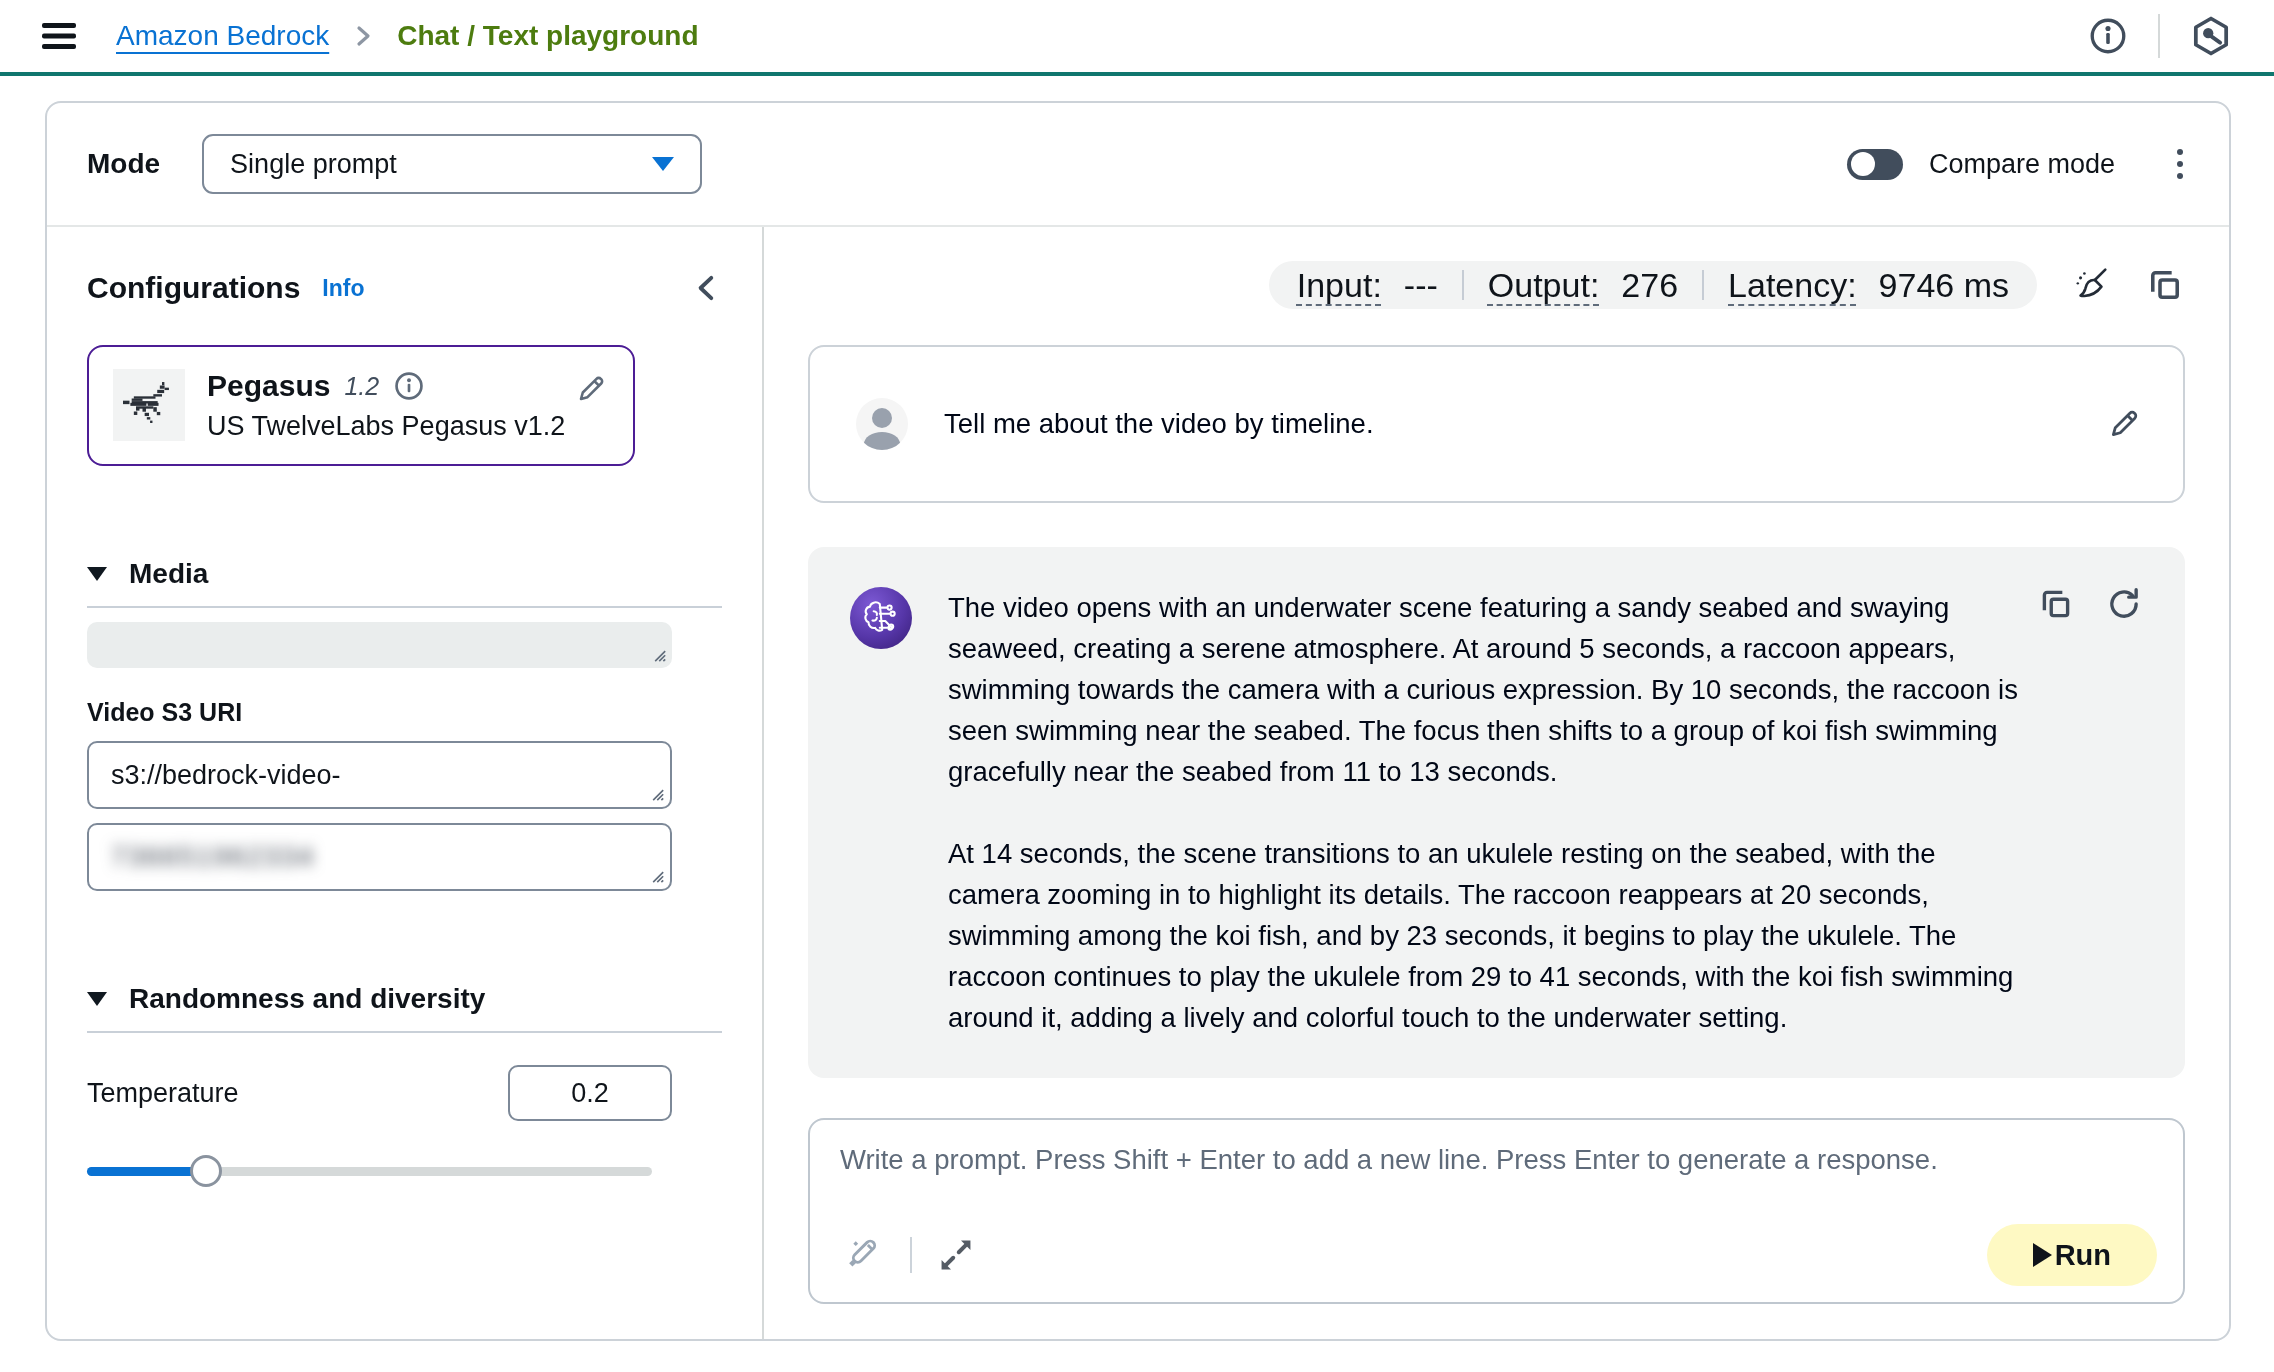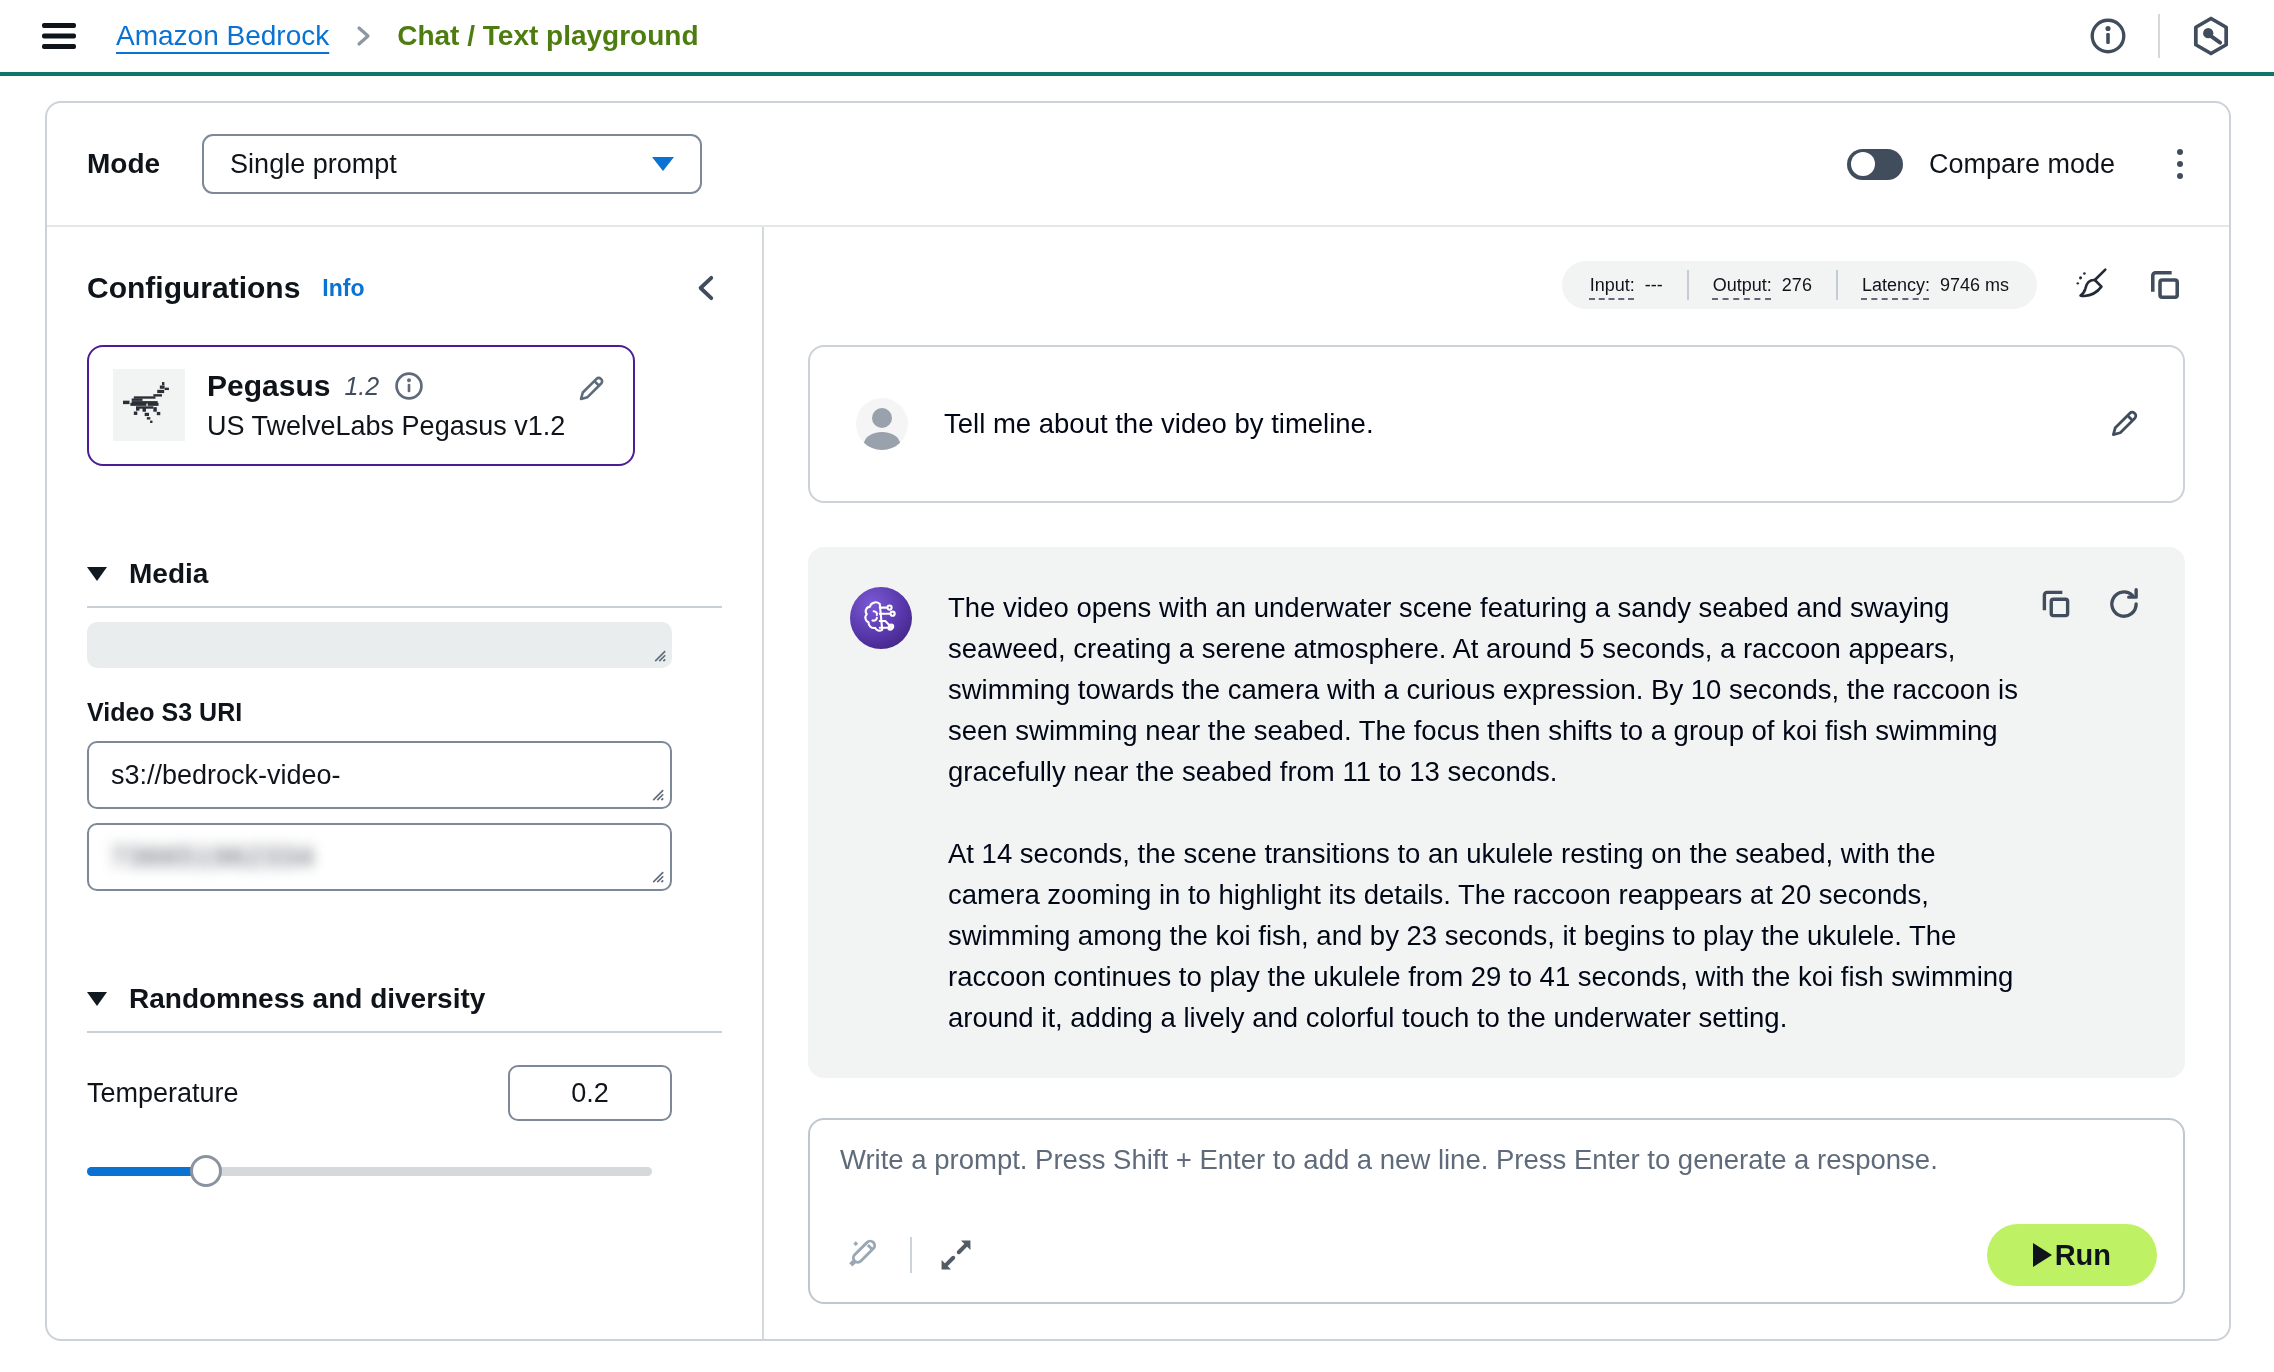--- a/index.html
+++ b/index.html
@@ -90,21 +90,21 @@
   .slider-track { position:absolute; top:12px; left:0; right:0; height:9px; border-radius:5px; background:#d5d9d9; }
   .slider-fill { position:absolute; top:12px; left:0; height:9px; border-radius:5px; background:#0972d3; }
   .slider-knob { position:absolute; top:0; width:32px; height:32px; border-radius:50%; background:#fff; border:3px solid #8a939f; }
 
   
   .chat-panel { flex:1; padding:34px 44px 0 44px; display:flex; flex-direction:column; }
   .metrics-row { display:flex; align-items:center; justify-content:flex-end; gap:32px; }
   .metrics-pill {
     background:#f2f3f3; border-radius:26px; height:48px; display:flex; align-items:center; padding:0 28px;
   }
-  .metric { font-size:18px; display:flex; gap:10px; white-space:nowrap; }
+  .metric { font-size:34px; display:flex; gap:22px; white-space:nowrap; }
   .metric .m-label { text-decoration:underline dashed #5f6b7a 2px; text-underline-offset:8px; cursor:help; }
   .metric-sep { width:2px; height:30px; background:#c6ccd4; margin:0 24px; }
   .icon-btn { display:flex; cursor:pointer; }
 
   .user-card {
     margin-top:36px; border:2px solid #ccd2d8; border-radius:16px; height:158px;
     display:flex; align-items:center; padding:0 46px; position:relative; background:#fff;
   }
   .user-avatar {
     width:52px; height:52px; border-radius:50%; background:#f5f5f5; position:relative; overflow:hidden; flex:0 0 auto;
@@ -131,21 +131,21 @@
     margin-top:40px; border:2px solid #bfc7cf; border-radius:16px; height:186px; position:relative; background:#fff;
   }
   .prompt-input {
     width: calc(100% - 60px); height:92px; margin:24px 30px 0 30px; border:none; outline:none; resize:none;
     font-family:"Liberation Sans", sans-serif; font-size:27.5px; color:#0f141a; background:transparent;
   }
   .prompt-input::placeholder { color:#5f6b7a; }
   .prompt-footer { position:absolute; left:32px; right:26px; bottom:16px; display:flex; align-items:center; }
   .prompt-divider { width:2px; height:36px; background:#ccd3da; margin:0 24px; }
   .run-btn {
-    margin-left:auto; height:62px; padding:0 46px; border:none; border-radius:31px; background:#bef264;
+    margin-left:auto; height:62px; padding:0 46px; border:none; border-radius:31px; background:#fef9c3;
     display:flex; align-items:center; gap:3px; cursor:pointer;justify-content:flex-end;
   }
   .run-play { width:0; height:0; border-top:12px solid transparent; border-bottom:12px solid transparent; border-left:19px solid #0f141a; }
   .run-label { font-size:29px; font-weight:700; color:#0f141a; }
 </style>
 </head>
 <body>
 
 <div class="top-header">
   <span class="hamburger">

